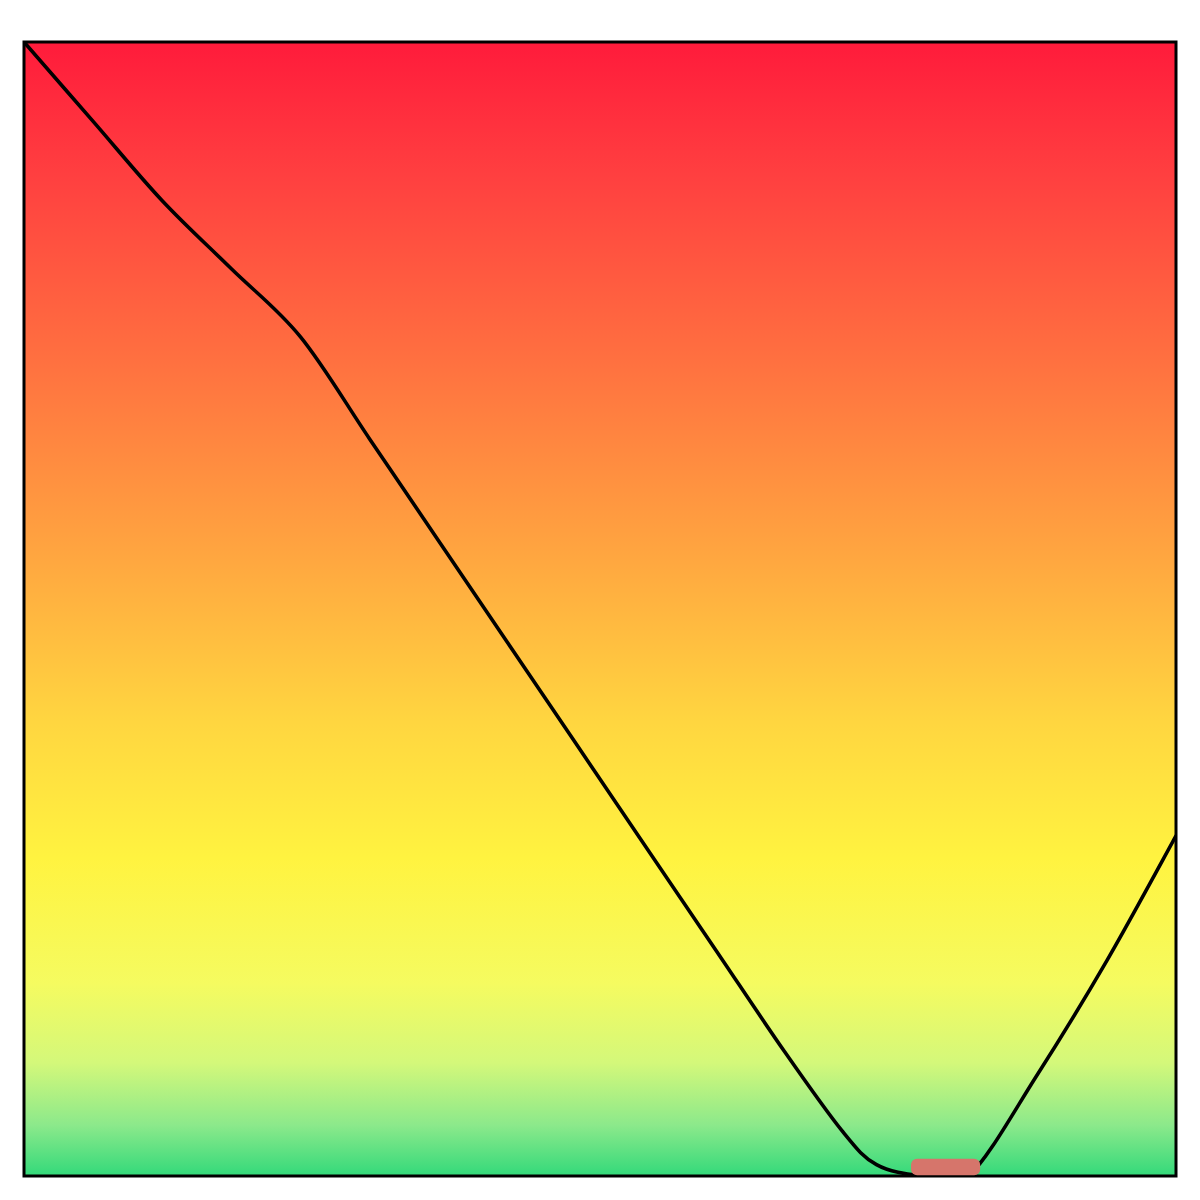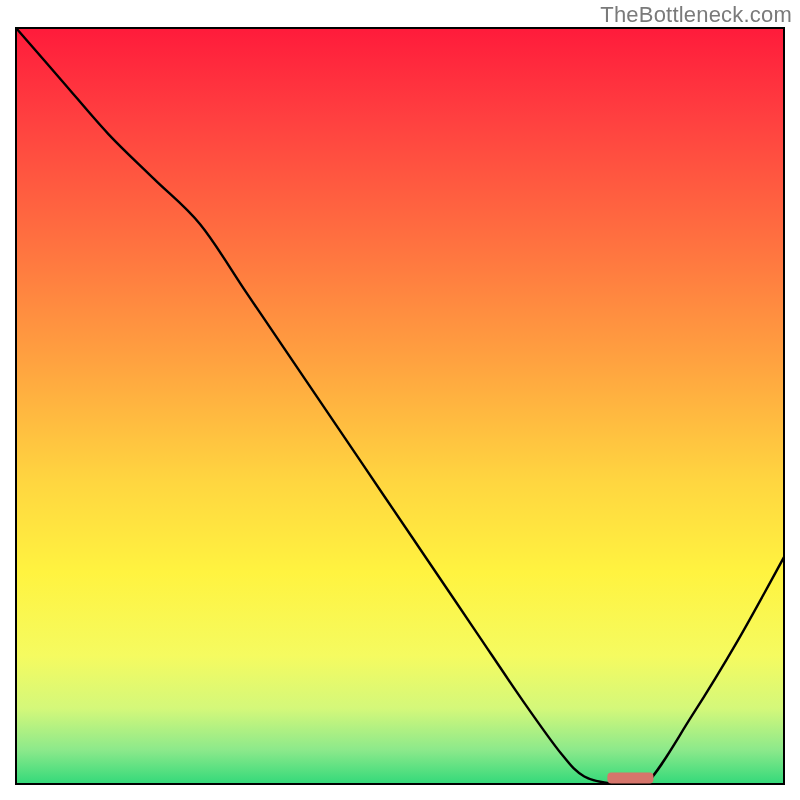--- a/index.html
+++ b/index.html
@@ -30,21 +30,20 @@
   svg.chart {
     position: absolute;
     left: 0;
     top: 0;
   }
 </style>
 </head>
 <body>
 
 <div class="frame">
-  <div class="watermark">TheBottleneck.com</div>
 
   <svg class="chart" width="800" height="800">
     <defs>
       <linearGradient id="bg-grad" x1="0" y1="0" x2="0" y2="1">
           <stop offset="0.00%" stop-color="#ff1b3b"></stop>
           <stop offset="12.00%" stop-color="#ff4040"></stop>
           <stop offset="28.00%" stop-color="#ff7040"></stop>
           <stop offset="45.00%" stop-color="#ffa540"></stop>
           <stop offset="60.00%" stop-color="#ffd640"></stop>
           <stop offset="72.00%" stop-color="#fff340"></stop>

